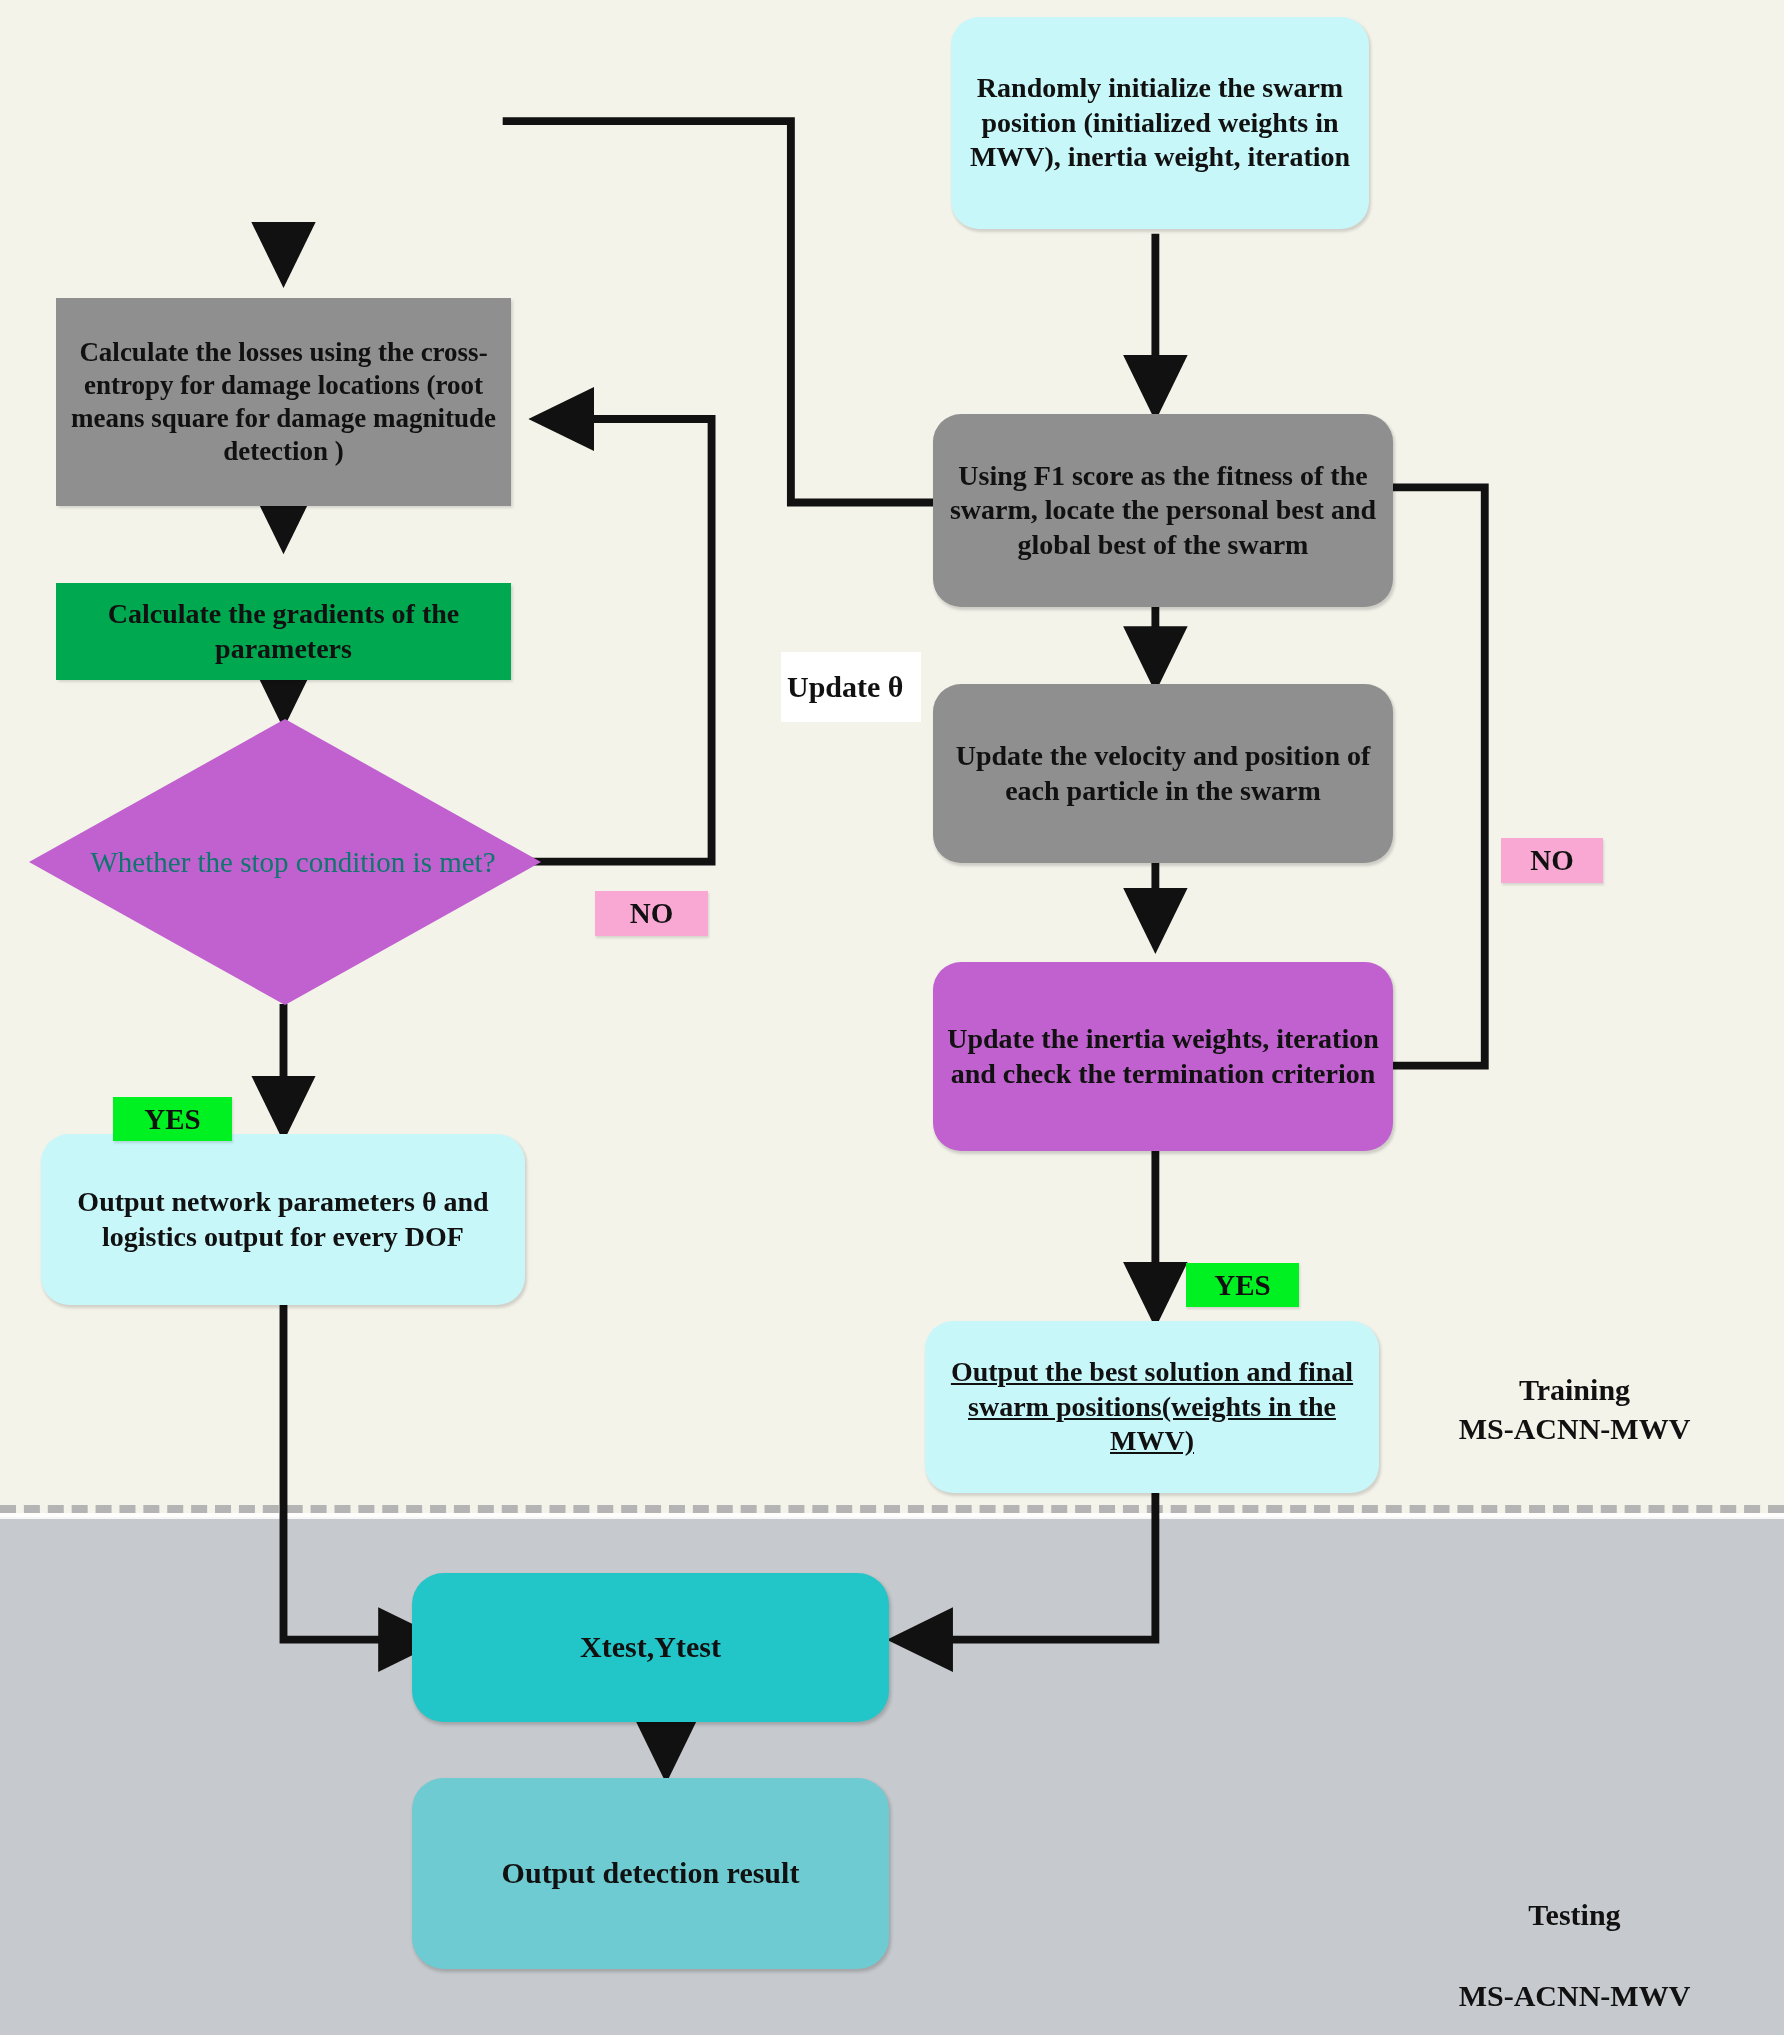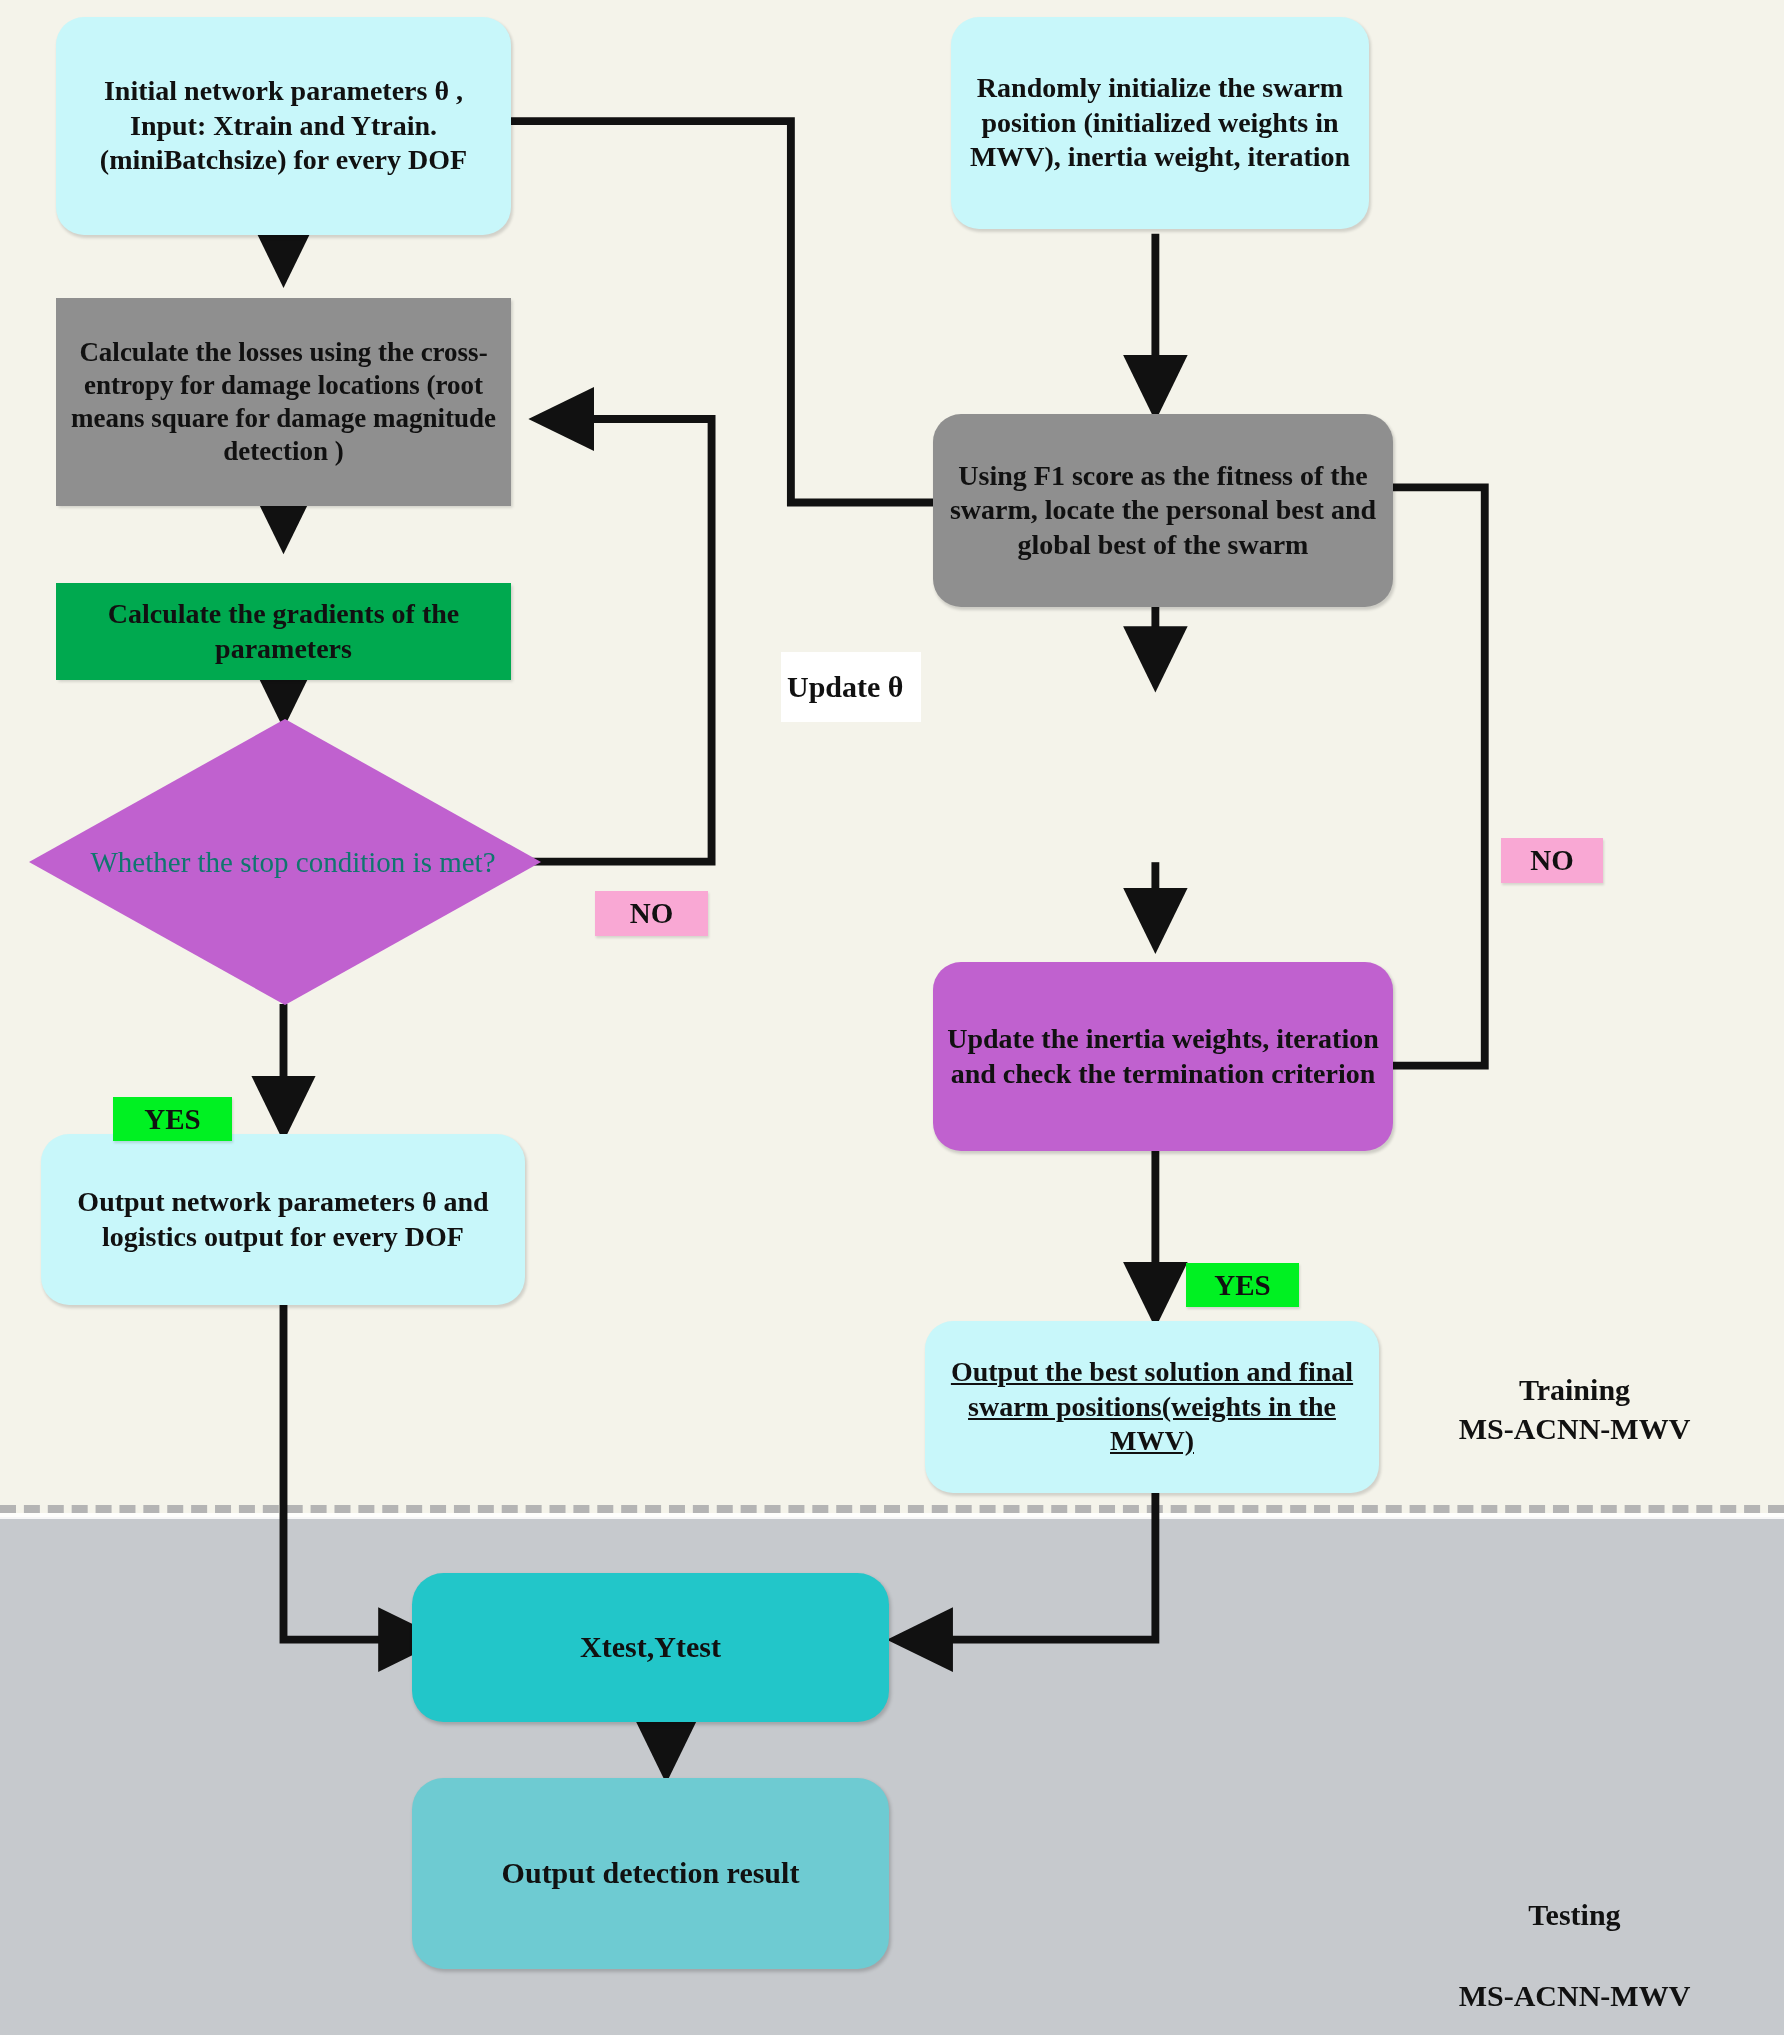--- a/index.html
+++ b/index.html
@@ -108,23 +108,20 @@
       <path d="M2288,1760 L2452,1760 L2452,805 L2130,805"></path>
 
       <path d="M468,2152 L468,2708 L718,2708"></path>
 
       <path d="M1908,2464 L1908,2708 L1480,2708"></path>
 
       <path d="M1100,2842 L1100,2930"></path>
     </g>
   </svg>
 
-  <div class="node cyan" style="left:56px;top:17px;width:455px;height:218px;font-size:28px;">
-    <span>Initial network parameters θ , Input: Xtrain and Ytrain. (miniBatchsize) for every DOF</span>
-  </div>
 
   <div class="node cyan" style="left:951px;top:17px;width:418px;height:212px;font-size:28px;">
     <span>Randomly initialize the swarm position (initialized weights in MWV), inertia weight, iteration</span>
   </div>
 
   <div class="node gray-rect" style="left:56px;top:298px;width:455px;height:208px;font-size:27px;">
     <span>Calculate the losses using the cross-entropy for damage locations  (root means square for damage magnitude detection )</span>
   </div>
 
   <div class="node green" style="left:56px;top:583px;width:455px;height:97px;font-size:28px;">
@@ -137,20 +134,23 @@
   </div>
 
   <div class="node cyan" style="left:41px;top:1134px;width:484px;height:171px;font-size:28px;">
     <span>Output network parameters  θ and  logistics output for every DOF</span>
   </div>
 
   <div class="node gray-round" style="left:933px;top:414px;width:460px;height:193px;font-size:28px;">
     <span>Using F1 score as the fitness of the swarm, locate the personal best and global best of the swarm</span>
   </div>
 
+  <div class="node gray-round" style="left:933px;top:684px;width:460px;height:179px;font-size:28px;">
+    <span>Update the velocity and position of each particle in the swarm</span>
+  </div>
 
   <div class="node purple-round" style="left:933px;top:962px;width:460px;height:189px;font-size:28px;">
     <span>Update the inertia weights, iteration and check the termination criterion</span>
   </div>
 
   <div class="node cyan" style="left:925px;top:1321px;width:454px;height:172px;font-size:28px;text-decoration:underline;">
     <span>Output the best solution and final swarm positions(weights in the MWV)</span>
   </div>
 
   <div class="node teal" style="left:412px;top:1573px;width:477px;height:149px;font-size:30px;">

